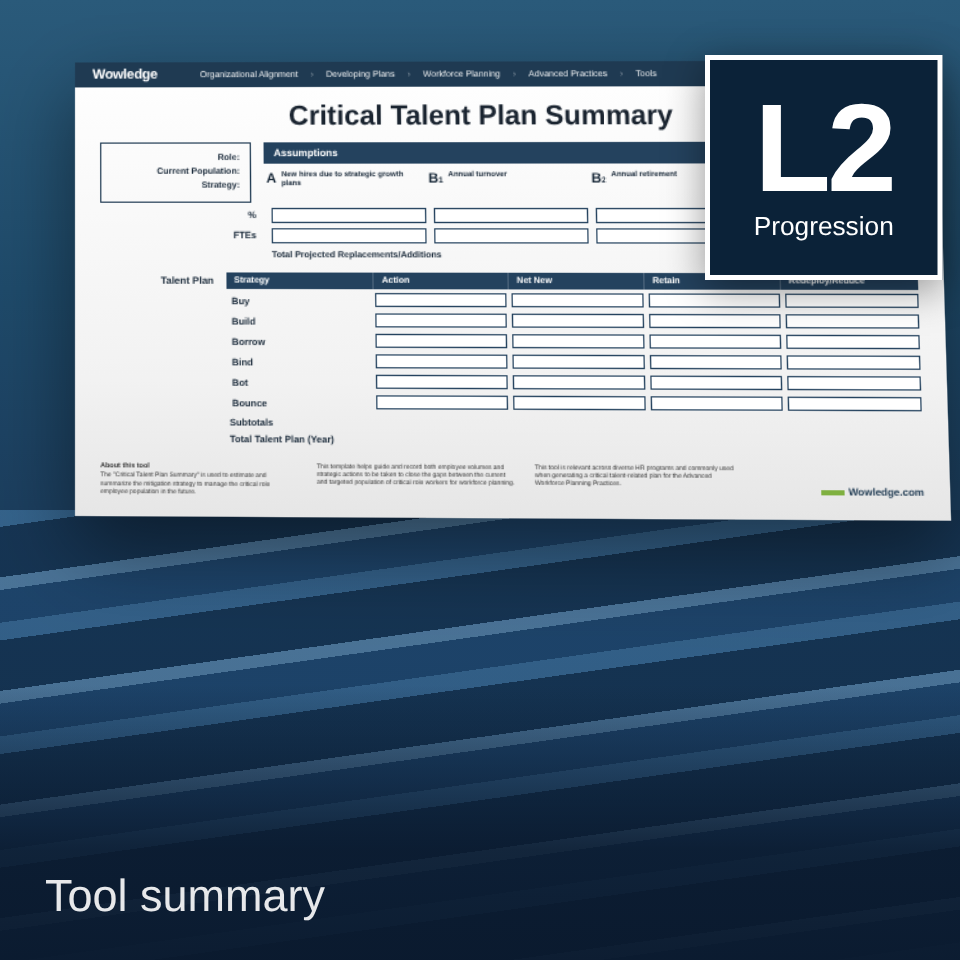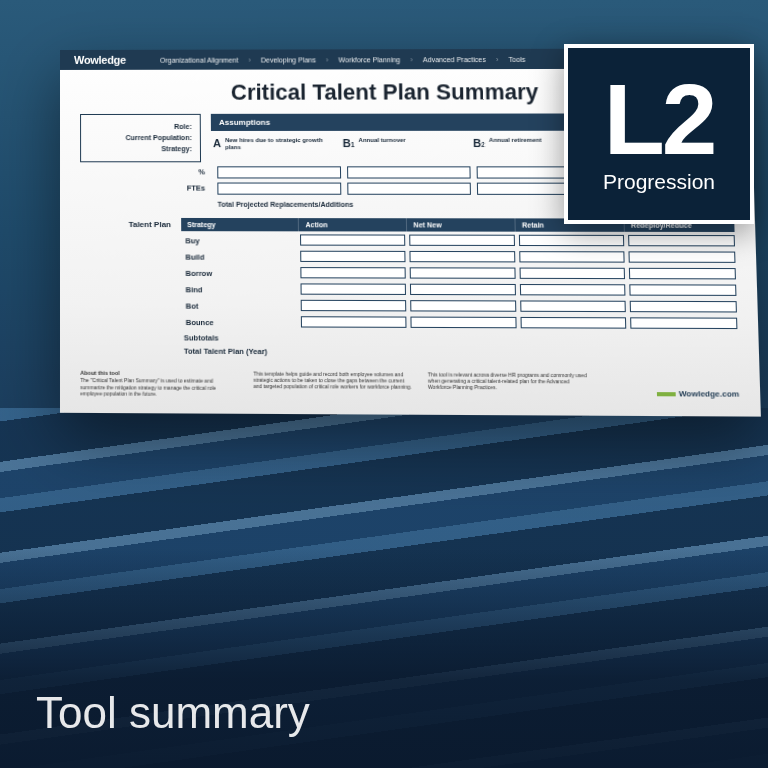--- a/index.html
+++ b/index.html
@@ -28,21 +28,21 @@
   }
   .dark-overlay {
     position: absolute; left: 0; right: 0; bottom: 0; height: 220px;
     background: linear-gradient(180deg, rgba(10,25,45,0) 0%, rgba(10,25,45,0.85) 60%, rgba(10,25,45,0.95) 100%);
   }
   
   .caption {
     position: absolute; left: 36px; bottom: 30px; color: #fff;
   }
   .caption h1 { font-size: 44px; font-weight: 600; line-height: 1.1; letter-spacing: -0.5px; }
-  .caption h2 { font-size: 44px; font-weight: 300; margin-top: 6px; opacity: 0.9; }
+  .caption h2 { font-size: 36px; font-weight: 300; margin-top: 6px; opacity: 0.9; }
   
   .badge {
     position: absolute; top: 24px; right: 14px;
     width: 190px; height: 180px;
     background: #0b2238;
     border: 4px solid #fff;
     display: flex; flex-direction: column; align-items: center; justify-content: center;
     color: #fff;
     box-shadow: 0 8px 30px rgba(0,0,0,0.4);
     z-index: 30;

